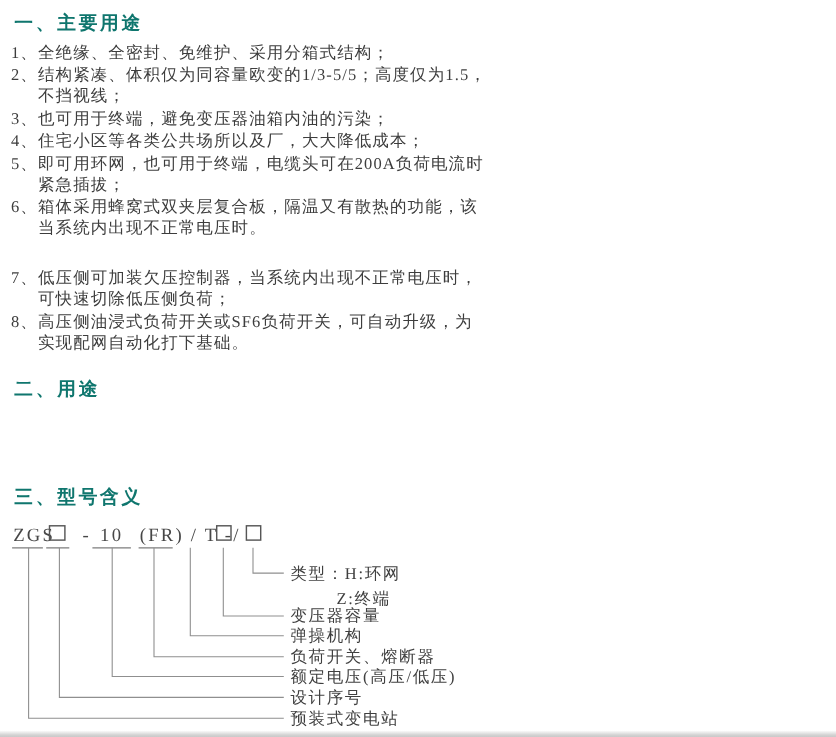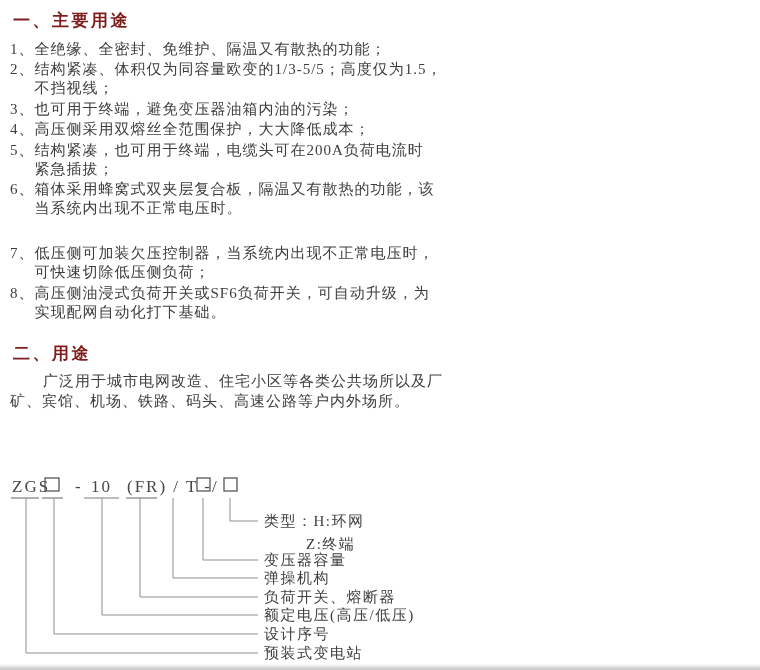--- a/index.html
+++ b/index.html
@@ -10,21 +10,21 @@
     overflow:hidden;
     font-family:"Liberation Serif", serif;
     color:#3d3d3d;
   }
   .heading{
     position:absolute;left:13px;
     font-family:"Liberation Sans", sans-serif;
     font-weight:bold;
     font-size:17px;
     letter-spacing:2.5px;
-    color:#7f1d1d;
+    color:#0f766e;
     white-space:nowrap;
   }
   #h1{top:9px;}
   #h2{top:342px;}
   #h3{top:440px;}
   .list{
     position:absolute;left:10px;top:38px;width:600px;
     font-size:15px;line-height:19px;letter-spacing:1px;
   }
   .li{display:flex;margin-top:1.5px;}
@@ -54,38 +54,38 @@
 </head>
 <body>
 
 <div class="doc">
 
   <div class="heading" id="h1">一、主要用途</div>
 
   <div class="list">
     <div class="li">
       <span class="num">1、</span>
-      <span class="txt">全绝缘、全密封、免维护、隔温又有散热的功能；</span>
+      <span class="txt">全绝缘、全密封、免维护、采用分箱式结构；</span>
     </div>
     <div class="li">
       <span class="num">2、</span>
       <span class="txt">结构紧凑、体积仅为同容量欧变的1/3-5/5；高度仅为1.5，
 不挡视线；</span>
     </div>
     <div class="li">
       <span class="num">3、</span>
       <span class="txt">也可用于终端，避免变压器油箱内油的污染；</span>
     </div>
     <div class="li">
       <span class="num">4、</span>
-      <span class="txt">高压侧采用双熔丝全范围保护，大大降低成本；</span>
+      <span class="txt">住宅小区等各类公共场所以及厂，大大降低成本；</span>
     </div>
     <div class="li">
       <span class="num">5、</span>
-      <span class="txt">结构紧凑，也可用于终端，电缆头可在200A负荷电流时
+      <span class="txt">即可用环网，也可用于终端，电缆头可在200A负荷电流时
 紧急插拔；</span>
     </div>
     <div class="li">
       <span class="num">6、</span>
       <span class="txt">箱体采用蜂窝式双夹层复合板，隔温又有散热的功能，该
 当系统内出现不正常电压时。</span>
     </div>
     <div class="li gapped">
       <span class="num">7、</span>
       <span class="txt">低压侧可加装欠压控制器，当系统内出现不正常电压时，
@@ -93,23 +93,22 @@
     </div>
     <div class="li">
       <span class="num">8、</span>
       <span class="txt">高压侧油浸式负荷开关或SF6负荷开关，可自动升级，为
 实现配网自动化打下基础。</span>
     </div>
   </div>
 
   <div class="heading" id="h2">二、用途</div>
 
-  <div class="para">广泛用于城市电网改造、住宅小区等各类公共场所以及厂
-矿、宾馆、机场、铁路、码头、高速公路等户内外场所。</div>
 
+  <div class="heading" id="h3">三、型号含义</div>
 
   <svg style="position:absolute;left:0;top:468px;" width="760" height="202" viewBox="0 0 760 202">
 
     <text class="formula" x="12" y="24">ZGS</text>
     <rect class="box" x="45" y="10" width="14" height="13"></rect>
     <text class="formula" x="75" y="24">-</text>
     <text class="formula" x="91" y="24">10</text>
     <text class="formula" x="127" y="24">(FR) / T -</text>
     <rect class="box" x="197" y="10" width="13" height="13"></rect>
     <text class="formula" x="212" y="24">/</text>

